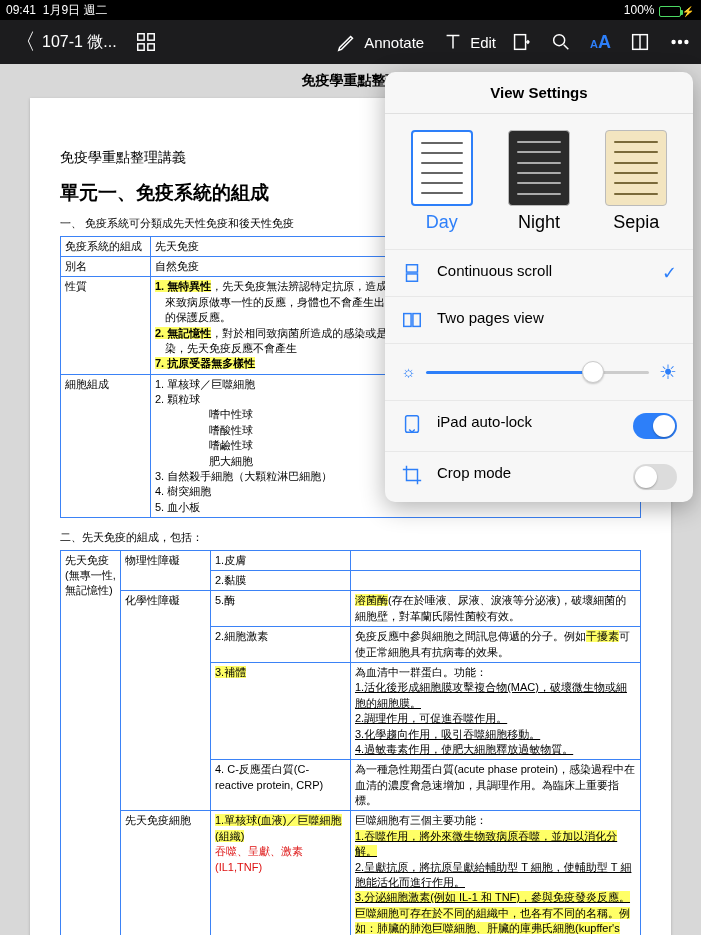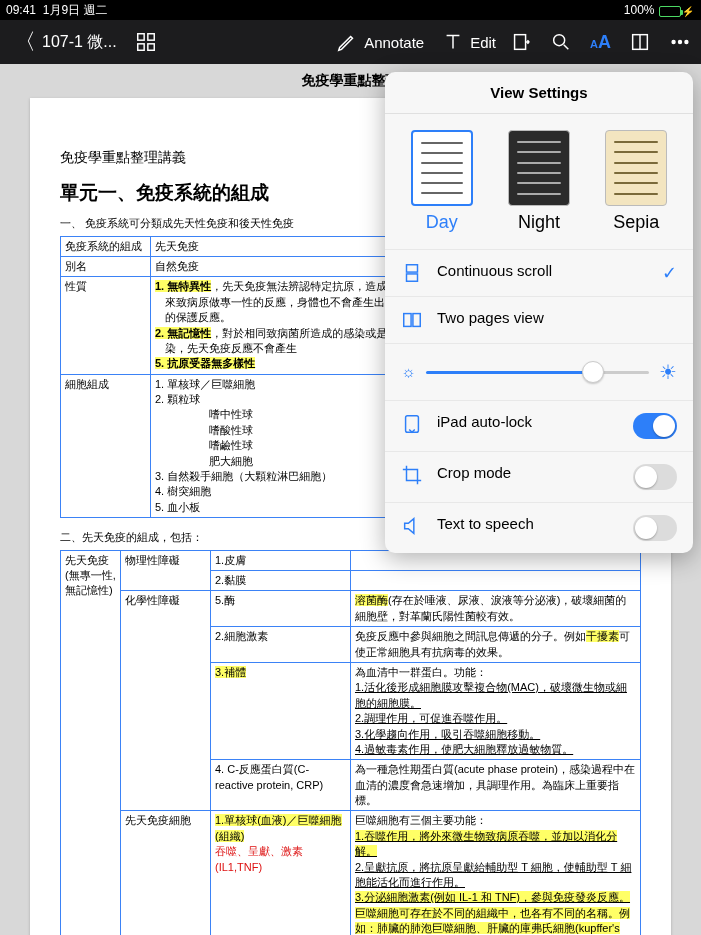--- a/index.html
+++ b/index.html
@@ -263,21 +263,21 @@
             <td>自然免疫</td>
           </tr>
       <tr>
             <td>性質</td>
         <td>
           <span><span class="strong hl">1. 無特異性</span><span>，先天免疫無法辨認特定抗原，造成感染的微生物只用特殊的</span></span>
           <span class="indent">來致病原做專一性的反應，身體也不會產生出特定、個別專屬性</span>
           <span class="indent">的保護反應。</span>
           <span><span class="strong hl">2. 無記憶性</span><span>，對於相同致病菌所造成的感染或是初次感染或是再次感</span></span>
           <span class="indent">染，先天免疫反應不會產生</span>
-          <span class="strong hl">5. 抗原受器無多樣性</span>
+          <span class="strong hl">7. 抗原受器無多樣性</span>
         </td>
       </tr>
       <tr>
             <td>細胞組成</td>
         <td>
           <span>1.  單核球／巨噬細胞</span><br>
           <span>2.  顆粒球</span>
           <span class="indent" style="padding-left:54px">嗜中性球</span>
           <span class="indent" style="padding-left:54px">嗜酸性球</span>
           <span class="indent" style="padding-left:54px">嗜鹼性球</span>
@@ -437,24 +437,13 @@
     <span class="pop-icon">
       <svg viewBox="0 0 24 24">
           <path d="M6 2v16h16M2 6h16v16"></path>
         </svg>
     </span>
     <span class="pop-label">Crop mode</span>
     <div class="switch">
         <div class="knob"></div>
       </div>
   </div>
-  <div class="pop-row">
-    <span class="pop-icon">
-      <svg viewBox="0 0 24 24">
-          <path d="M4 9v6h4l6 5V4L8 9H4z"></path>
-        </svg>
-    </span>
-    <span class="pop-label">Text to speech</span>
-    <div class="switch">
-        <div class="knob"></div>
-      </div>
-  </div>
 </div>
 
 </body></html>

